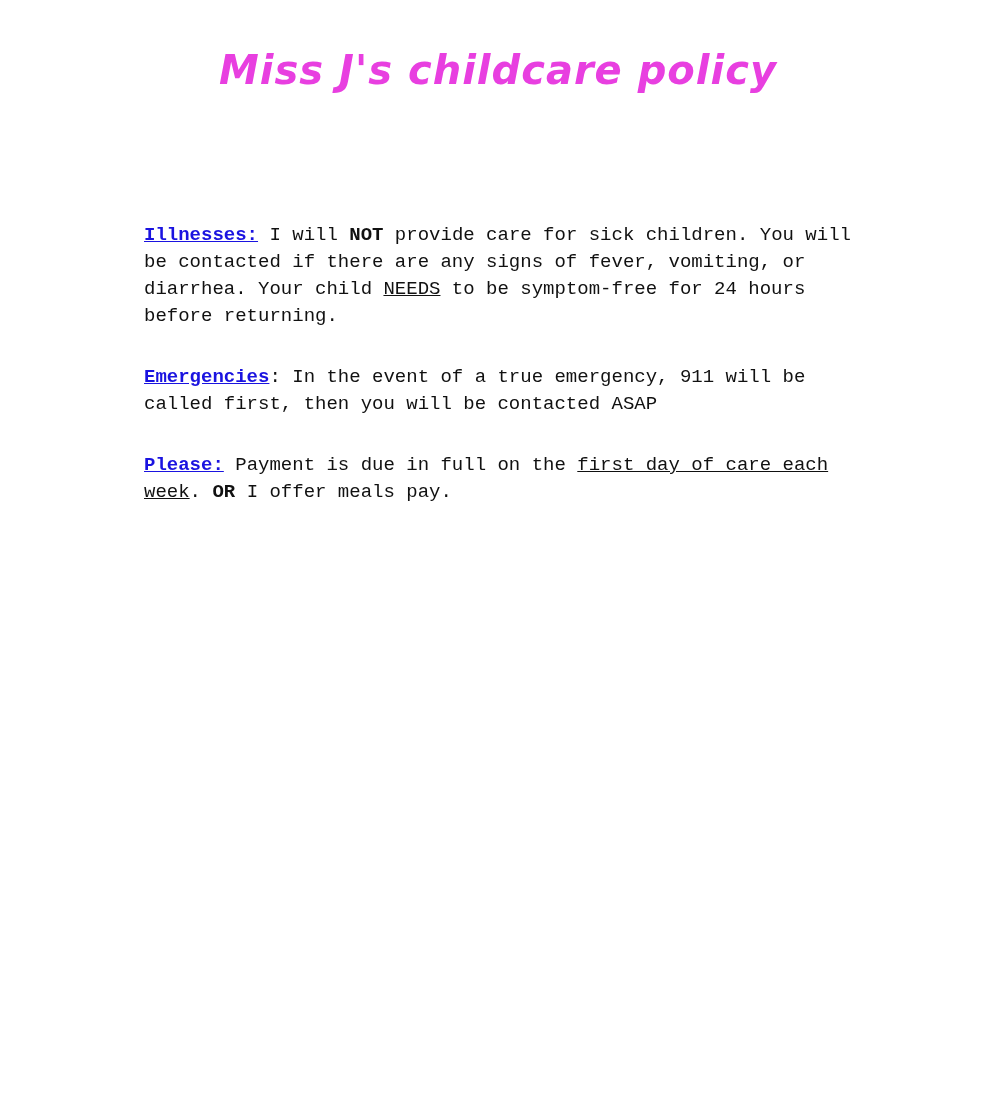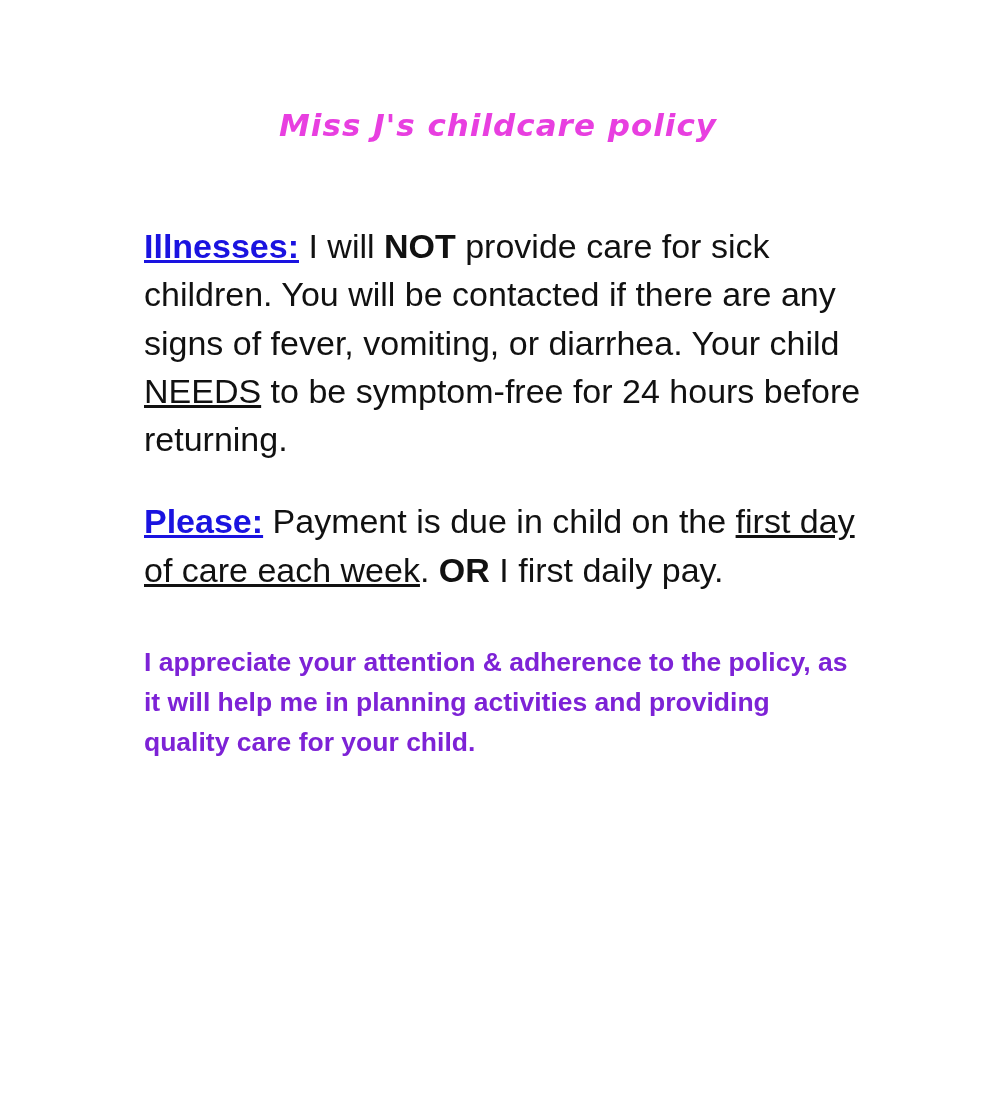--- a/index.html
+++ b/index.html
@@ -20,38 +20,38 @@
     height: 1101px;
     background: #ffffff;
     box-sizing: border-box;
   }
   .doc-title {
     text-align: center;
     color: #e83fe0;
     font-family: "DejaVu Sans", sans-serif;
     font-style: italic;
     font-weight: 700;
-    font-size: 31px;
+    font-size: 40px;
     letter-spacing: 1px;
     margin: 0;
-    padding-top: 108px;
+    padding-top: 48px;
     line-height: 1.1;
   }
   .body-block {
     position: absolute;
     left: 144px;
     top: 222px;
     width: 730px;
   }
   p.para {
     margin: 0 4px 34px 0;
-    font-size: 34px;
+    font-size: 19px;
     line-height: 1.42;
     color: #111111;
-    font-family: Liberation Sans, sans-serif;
+    font-family: Liberation Mono, monospace;
   }
   p.para:last-child {
     margin-bottom: 0;
   }
   .lbl {
     color: #1a13e0;
     font-weight: bold;
     text-decoration: underline;
   }
   .u {
@@ -84,24 +84,26 @@
 
   <h1 class="doc-title">Miss J's childcare policy</h1>
 
   <div class="body-block">
 
     <p class="para">
       <span class="lbl">Illnesses:</span><span> I will </span><span class="b">NOT</span><span> provide care for sick children. You will be contacted if there are any signs of fever, vomiting, or diarrhea. Your child </span><span class="u">NEEDS</span><span> to be symptom-free for 24 hours before returning.</span>
     </p>
 
 
+    <p class="para">
+      <span class="lbl">Emergencies</span><span>: In the event of a true emergency, 911 will be called first, then you will be contacted ASAP</span>
+    </p>
 
     <p class="para">
-      <span class="lbl">Please:</span><span> Payment is due in child on the </span><span class="u">first day of care each week</span><span>. </span><span class="b">OR</span><span> I first daily pay.</span>
+      <span class="lbl">Please:</span><span> Payment is due in full on the </span><span class="u">first day of care each week</span><span>. </span><span class="b">OR</span><span> I offer meals pay.</span>
     </p>
 
     <div class="spacer-1"></div>
 
 
-    <p class="closing-purple">I appreciate your attention &amp; adherence to the policy, as it will help me in planning activities and providing quality care for your child.</p>
 
   </div>
 </div>
 
 </body></html>

